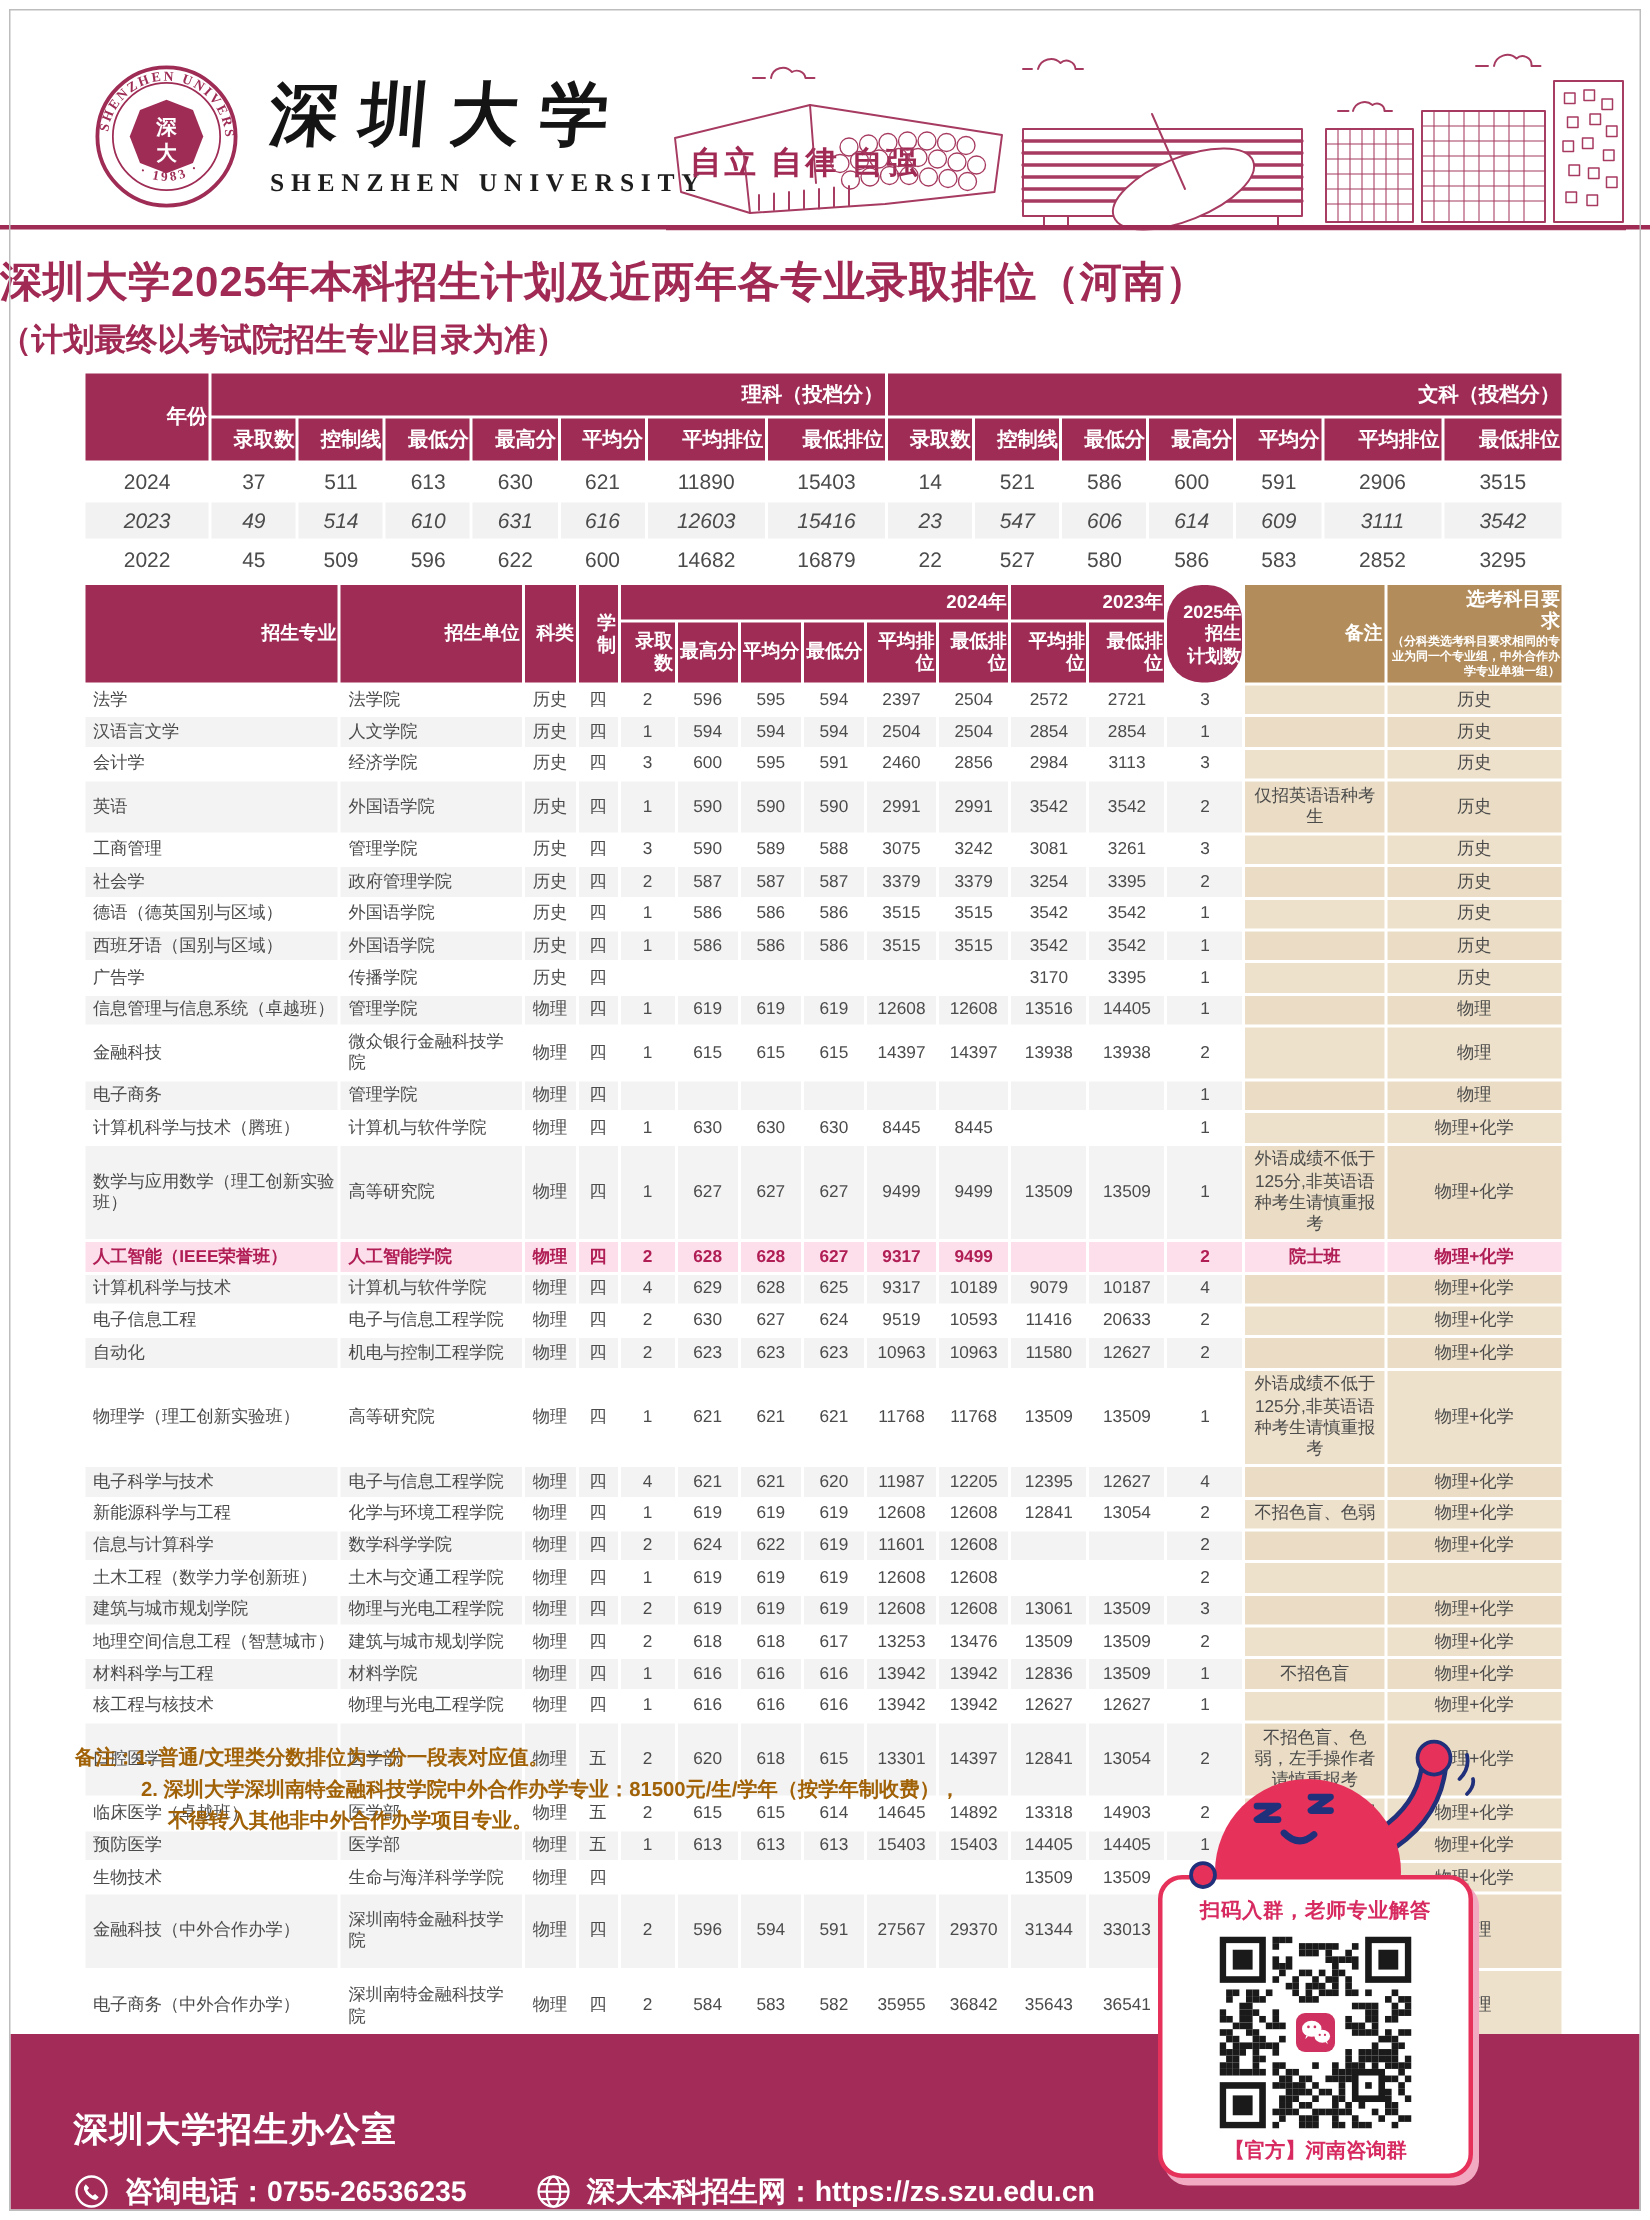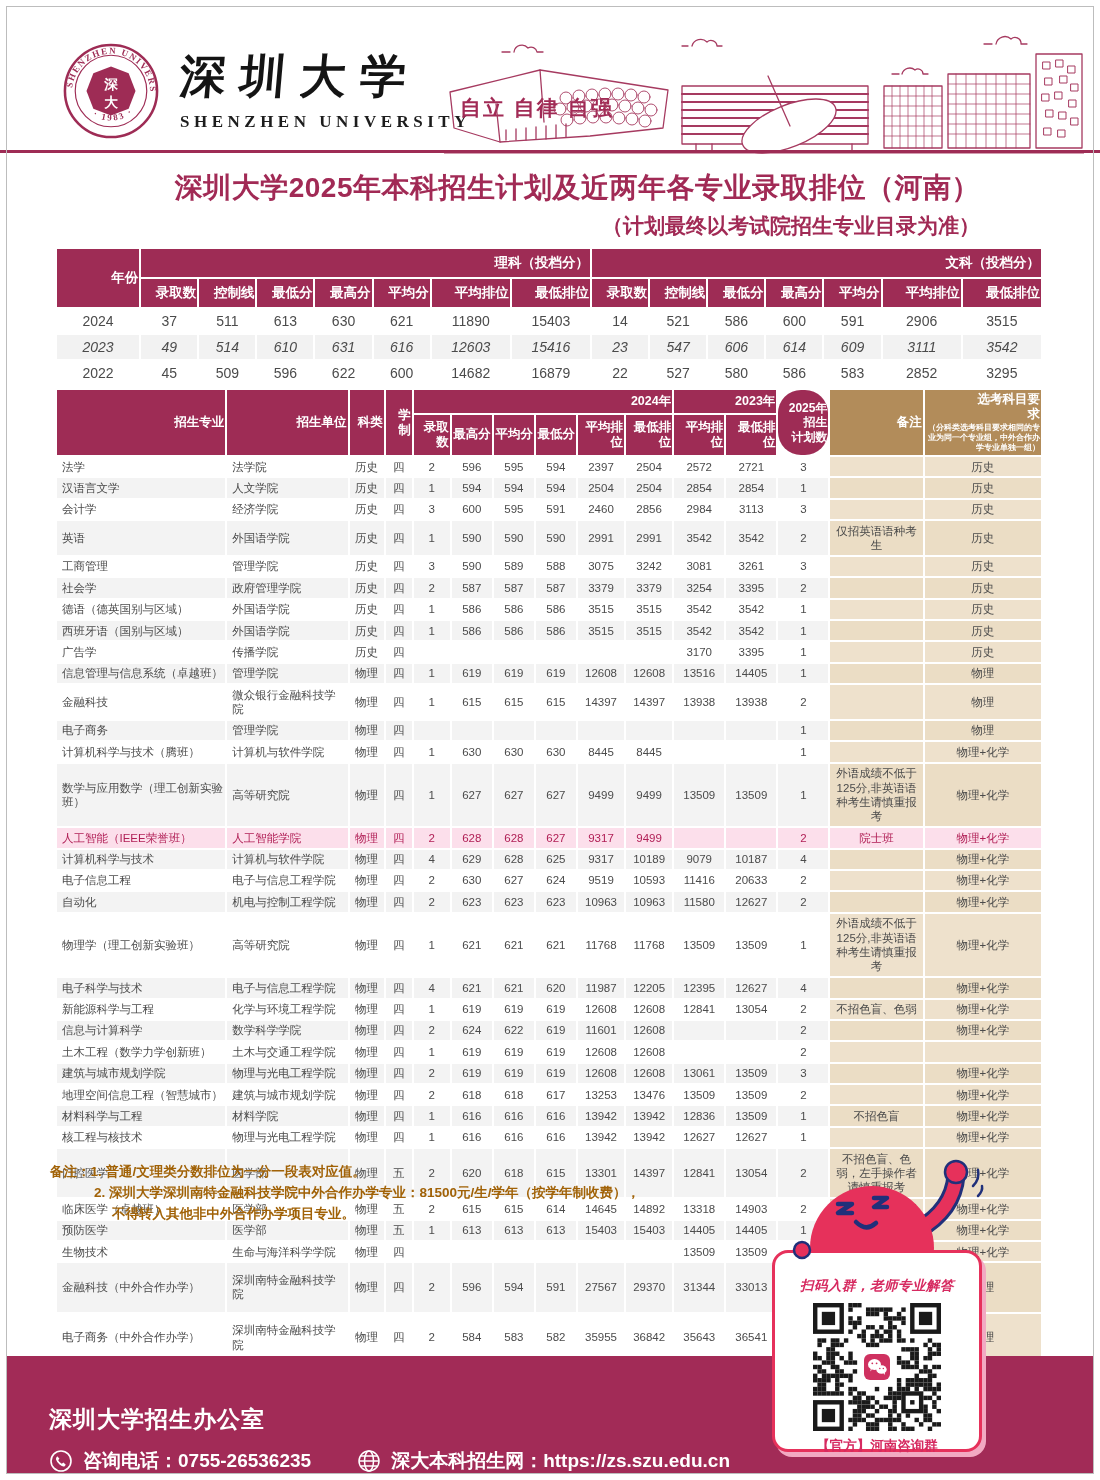--- a/index.html
+++ b/index.html
@@ -18,21 +18,21 @@
   .uni-block{position:absolute;left:122px;top:10px;}
   .uni-cn{font-size:46px;font-weight:900;color:#141414;letter-spacing:14px;transform:skewX(-5deg);
           font-family:"DejaVu Serif","Liberation Serif",serif;}
   .uni-en{margin-top:4px;font-size:17px;font-weight:700;color:#1d1d1d;letter-spacing:4.5px;
           font-family:"Liberation Serif","DejaVu Serif",serif;}
   .motto{position:absolute;left:402px;top:58px;font-size:21px;font-weight:800;color:var(--maroon-txt);letter-spacing:2px;white-space:nowrap;}
   .campus{position:absolute;right:0;top:-6px;}
   .divider{position:absolute;left:0;top:150px;width:1100px;height:3px;background:var(--maroon);}
 
   
-  .title-block{position:absolute;left:0;top:169px;width:980px;text-align:right;color:var(--maroon-txt);}
+  .title-block{position:absolute;left:0;top:169px;width:980px;text-align:left;color:var(--maroon-txt);}
   .title-main{font-size:28px;font-weight:900;letter-spacing:.5px;}
   .title-sub{font-size:21px;font-weight:900;margin-top:5px;}
 
   
   table{border-collapse:separate;border-spacing:2px;table-layout:fixed;}
   th,td{overflow:hidden;}
   th{background:var(--maroon);color:#fff;font-weight:700;text-align:right;}
   td{background:#fff;color:var(--body-txt);text-align:center;}
 
   
@@ -46,41 +46,41 @@
   .main-table th{font-size:12.5px;padding:2px 1px;line-height:1.2;}
   .main-table th.tanh{background:var(--tan);}
   .main-table th.plan{white-space:pre-line;font-size:12px;border-radius:23px;}
   .main-table th.elect .note{display:block;font-weight:700;font-size:8px;line-height:1.25;margin-top:1px;}
   .main-table th.elect .t{font-size:12.5px;margin-left:45px;}
   .main-table td{padding:2.5px 2px;line-height:1.25;}
   .main-table td.l{text-align:left;padding-left:5px;}
   .main-table td.tan{background:var(--tan-light);}
   .main-table tr.alt td{background:var(--row-alt);}
   .main-table tr.alt td.tan{background:#ebddc5;}
-  .main-table tr.hl td{background:var(--hl);color:var(--hl-txt);font-weight:400;}
+  .main-table tr.hl td{background:var(--hl);color:var(--hl-txt);font-weight:700;}
   .main-table tr.total td{font-weight:800;color:#333;font-size:13px;}
 
   
   .notes{position:absolute;left:50px;top:1162px;font-size:13.5px;color:#a16207;line-height:1.55;font-weight:bold;}
   .notes .ind{padding-left:44px;}
   .notes .ind2{padding-left:62px;}
 
   
   .footer{position:absolute;left:7px;right:7px;top:1332px;bottom:7px;background:#a22b57;margin-top:24px;}
   .office{position:absolute;left:42px;top:48px;color:#fff;font-size:23px;font-weight:800;letter-spacing:1px;}
   .contact{position:absolute;left:42px;top:92px;color:#fff;font-size:19px;font-weight:600;display:flex;align-items:center;gap:10px;}
   .contact .sep{width:26px;}
   .cicon{flex:0 0 auto;display:inline-flex;}
 
   
   .qr-wrap{position:absolute;left:768px;top:1152px;width:228px;height:310px;}
   .mascot{position:absolute;left:0;top:0;width:228px;height:112px;z-index:1;}
   .qr-card{position:absolute;left:4px;top:98px;width:204px;height:196px;background:#fff;border:3px solid var(--crimson);
            border-radius:16px;z-index:2;box-shadow:4px 5px 0 #f2a9c2;text-align:center;}
-  .qr-top{margin-top:24px;font-size:13.5px;font-weight:800;color:var(--qr-txt);letter-spacing:.5px;font-style:italic;}
+  .qr-top{margin-top:12px;font-size:13.5px;font-weight:800;color:var(--qr-txt);letter-spacing:.5px;}
   .qr-box{position:relative;width:128px;height:128px;margin:8px auto 0;}
   .qr-bottom{margin-top:6px;font-size:13.5px;font-weight:800;color:var(--qr-txt);}
   .wx{position:absolute;left:50%;top:50%;width:34px;height:34px;transform:translate(-50%,-50%);
       background:#fff;border-radius:8px;display:flex;align-items:center;justify-content:center;}
   .paw{position:absolute;z-index:3;left:22px;top:88px;}
 </style>
 </head>
 <body>
 
 <div class="page">

